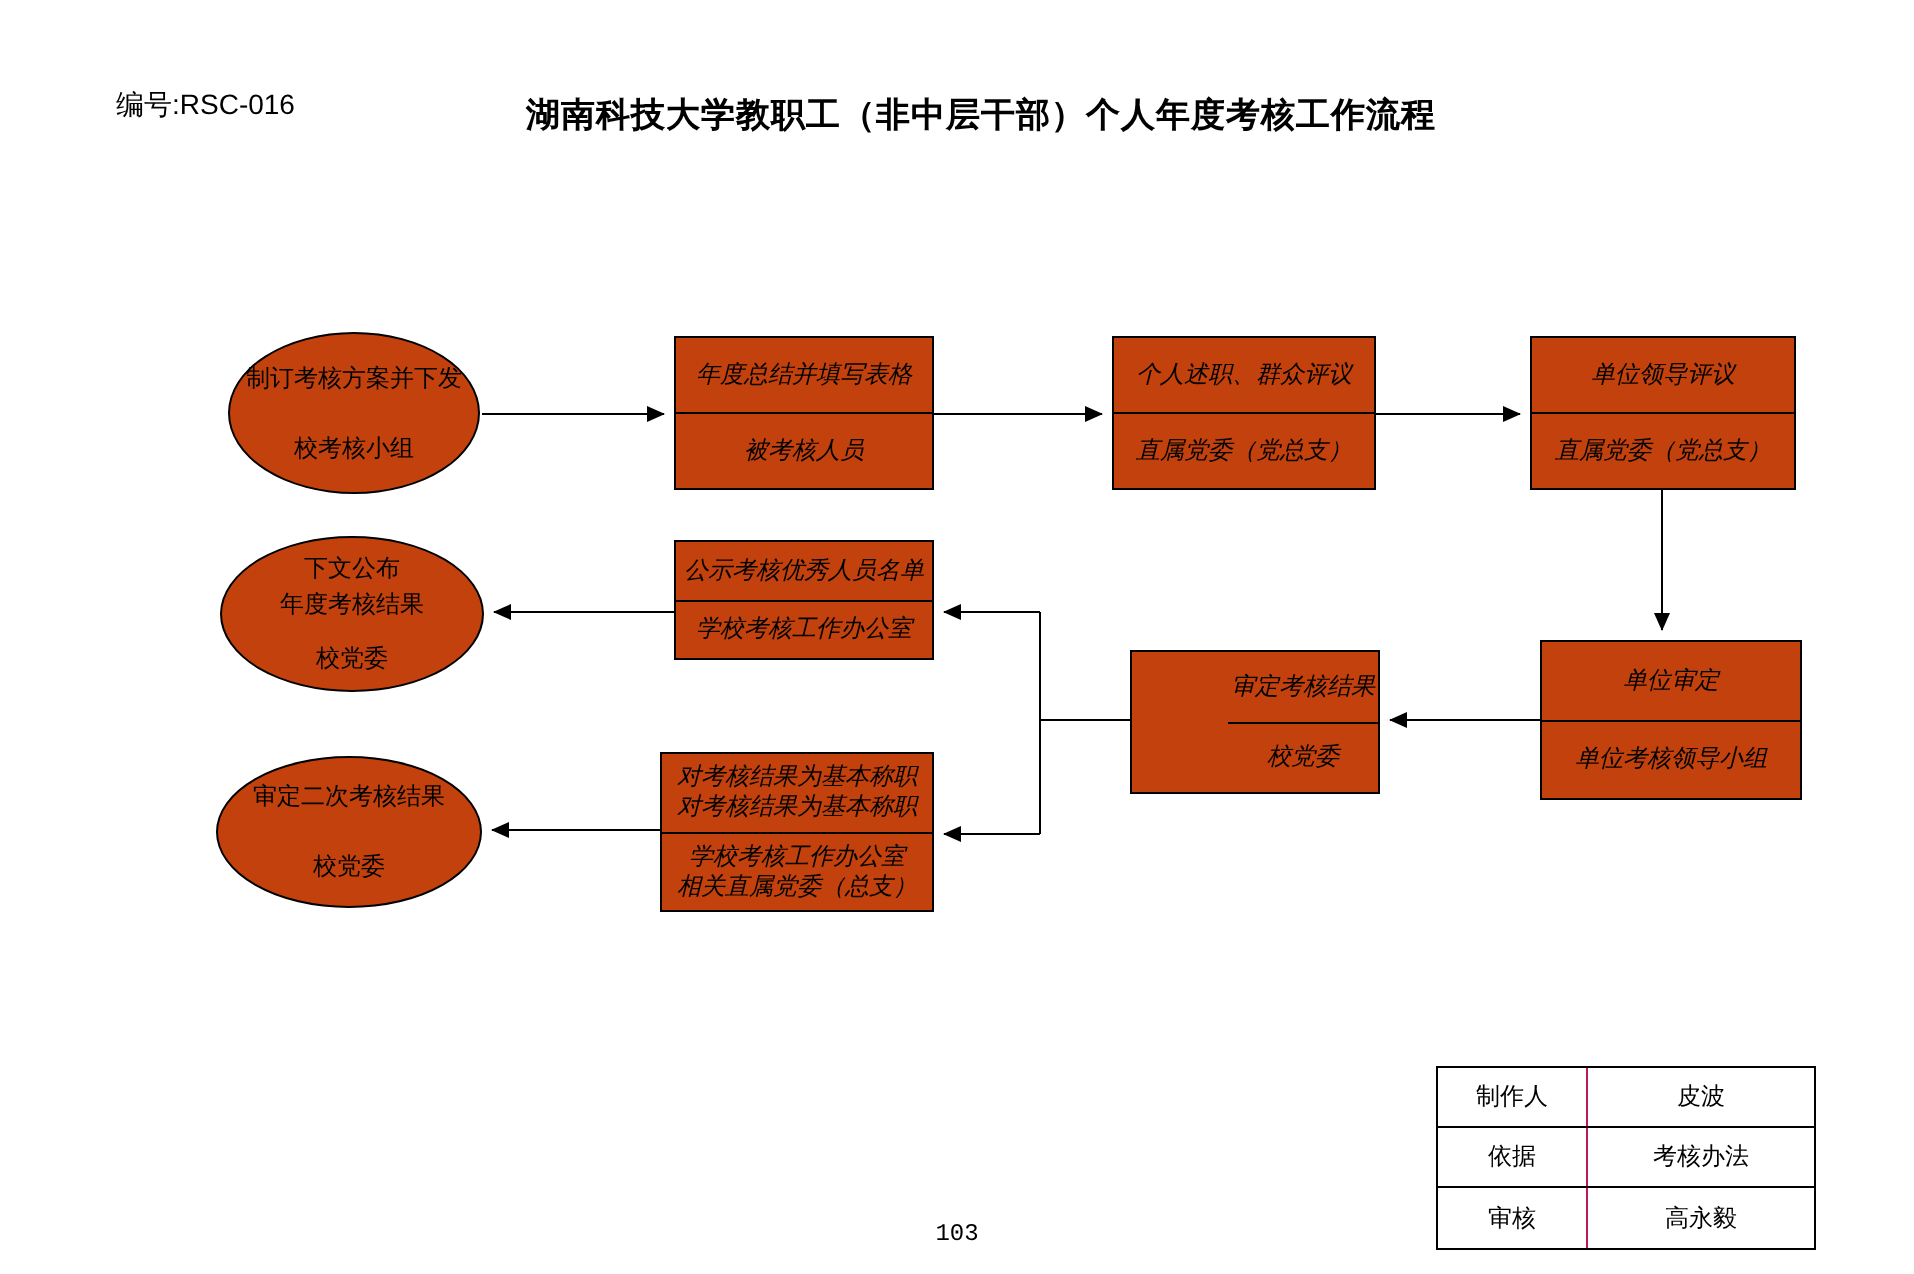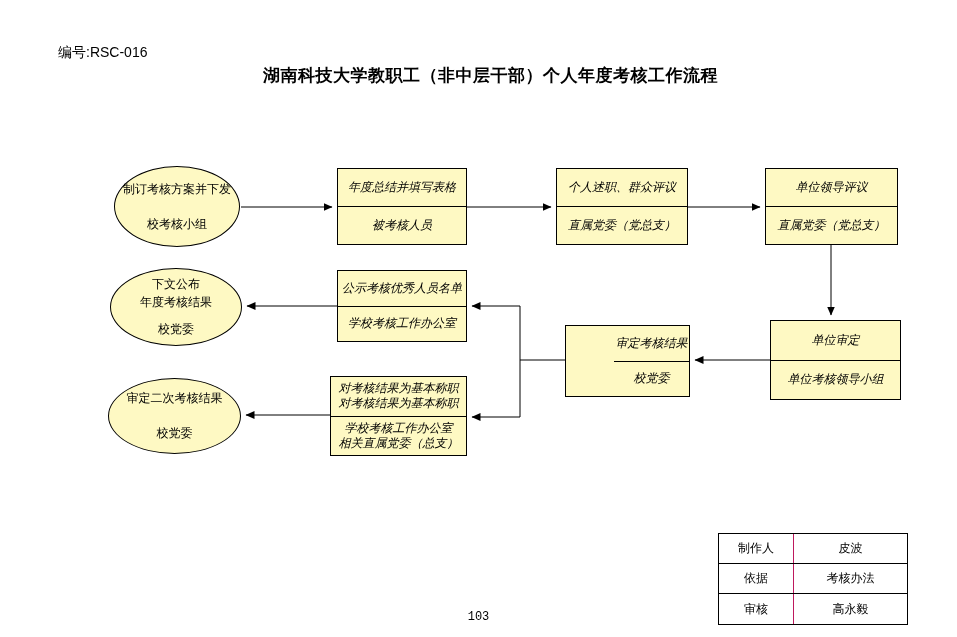--- a/index.html
+++ b/index.html
@@ -1,25 +1,25 @@
 <!DOCTYPE html>
 <html><head>
 <meta charset="utf-8">
 <style>
   * { margin:0; padding:0; box-sizing:border-box; }
   html,body { background:#ffffff; }
   body { font-family:"Liberation Sans","DejaVu Sans",sans-serif; color:#000; }
   .canvas { position:relative; width:957px; height:637px; background:#fff; overflow:hidden; }
 
   .doc-number { position:absolute; left:58px; top:44px; font-size:14px; }
-  .page-title { position:absolute; left:263px; top:64px; font-size:17px; font-weight:bold; letter-spacing:0.5px; }
+  .page-title { position:absolute; left:263px; top:46px; font-size:17px; font-weight:bold; letter-spacing:0.5px; }
 
   .connectors { position:absolute; left:0; top:0; width:957px; height:637px; }
 
-  .node { position:absolute; border:1px solid #000; background:#fef9c3; font-size:12px; text-align:center; line-height:1.25; }
+  .node { position:absolute; border:1px solid #000; background:#c2410c; font-size:12px; text-align:center; line-height:1.25; }
   .ellipse { border-radius:50%; display:flex; flex-direction:column; align-items:center; justify-content:center; }
   .rect.split { display:flex; flex-direction:column;font-style:italic; }
   .half { flex:1; display:flex; flex-direction:column; align-items:center; justify-content:center; }
   .half.top { border-bottom:1px solid #000; }
   .gap-lg { margin-top:20px; }
   .gap-md { margin-top:12px; }
   .gap-sm { margin-top:3px; }
 
   .info-table { position:absolute; left:718px; top:533px; width:190px; border:1px solid #000; font-size:12px; }
   .it-row { display:flex; height:30px; border-bottom:1px solid #000; }
@@ -79,21 +79,21 @@
   <div class="node rect split" style="left:770px; top:320px; width:131px; height:80px;">
     <div class="half top">单位审定</div>
     <div class="half">单位考核领导小组</div>
   </div>
 
   <div class="node rect split" style="left:565px; top:325px; width:125px; height:72px;padding-left:48px;">
     <div class="half top">审定考核结果</div>
     <div class="half">校党委</div>
   </div>
 
-  <div class="node rect split" style="left:337px; top:270px; width:130px; height:72px;">
+  <div class="node rect split" style="left:337px; top:270px; width:130px; height:60px;">
     <div class="half top">公示考核优秀人员名单</div>
     <div class="half">学校考核工作办公室</div>
   </div>
 
   <div class="node ellipse" style="left:110px; top:268px; width:132px; height:78px;">
     <div>下文公布</div>
     <div class="gap-sm">年度考核结果</div>
     <div class="gap-md">校党委</div>
   </div>
 

